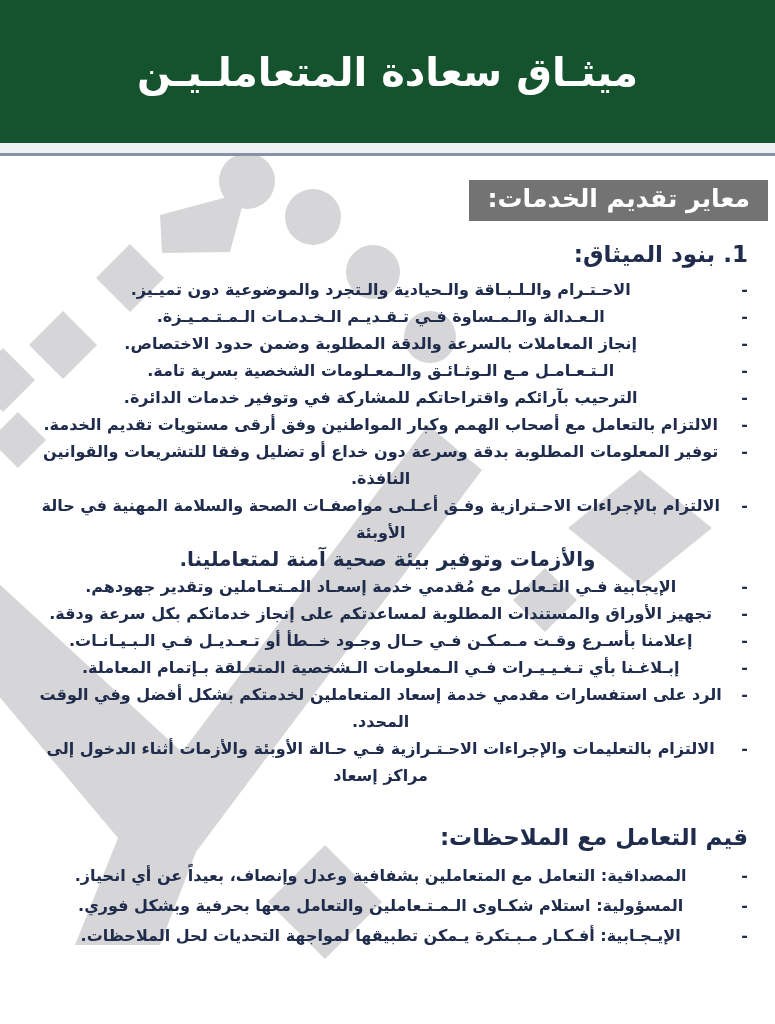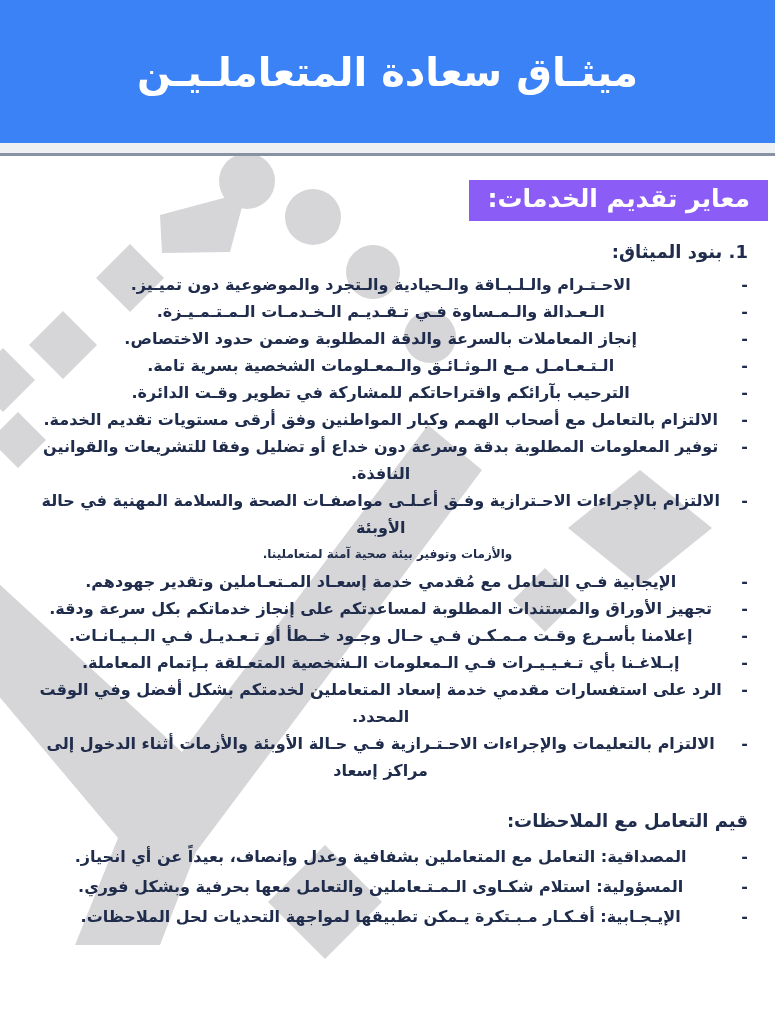--- a/index.html
+++ b/index.html
@@ -2,43 +2,43 @@
 <html lang="ar"><head>
 <meta charset="utf-8">
 <style>
   html,body{margin:0;padding:0;}
   body{
     width:775px;height:1024px;position:relative;overflow:hidden;background:#ffffff;
     font-family:"DejaVu Sans",sans-serif;
   }
   .decor{position:absolute;left:0;top:0;z-index:0;}
   .banner{
-    position:relative;z-index:2;height:143px;background:#3b82f6;
+    position:relative;z-index:2;height:143px;background:#14532d;
     display:flex;align-items:center;justify-content:center;
   }
   .banner .title{color:#ffffff;font-size:40px;font-weight:bold;letter-spacing:1px;direction:rtl;}
   .strip{position:relative;z-index:2;height:10px;background:#eef0f2;}
   .rule{position:relative;z-index:2;height:3px;background:#8792a4;}
   .content{
     position:relative;z-index:1;direction:rtl;padding:0 27px;color:#202c4c;
   }
   .standards-box{
-    background:#8b5cf6;color:#ffffff;font-size:25px;font-weight:bold;
+    background:#737373;color:#ffffff;font-size:25px;font-weight:bold;
     width:max-content;padding:4px 18px 8px 18px;margin:24px -20px 0 auto;
   }
-  .sec-heading{font-size:18px;font-weight:bold;margin:20px 0 9px 0;}
+  .sec-heading{font-size:23px;font-weight:bold;margin:20px 0 9px 0;}
   .bullet{
     display:flex;gap:7px;align-items:flex-start;
     font-size:16px;font-weight:bold;line-height:27px;
   }
   .bullet .dash{flex:0 0 auto;}
   .bullet .bt{flex:1 1 auto;text-align:center;}
-  .cont{text-align:center;font-size:12px;font-weight:bold;line-height:27px;}
+  .cont{text-align:center;font-size:20px;font-weight:bold;line-height:27px;}
   .sec3 .bullet{line-height:30px;}
-  .sec3 .sec-heading{margin-top:26px;margin-bottom:11px;}
+  .sec3 .sec-heading{margin-top:35px;margin-bottom:11px;}
 </style>
 </head>
 <body>
 
 <svg class="decor" width="775" height="1024" viewBox="0 0 775 1024" aria-hidden="true">
   <circle cx="247" cy="181" r="28" fill="#d6d6d8"></circle>
   <polygon points="160,215 246,192 230,252 162,253" fill="#d6d6d8"></polygon>
   <circle cx="313" cy="217" r="28" fill="#d6d6d8"></circle>
   <polygon points="130,244 164,278 130,312 96,278" fill="#d6d6d8"></polygon>
   <circle cx="373" cy="272" r="27" fill="#d6d6d8"></circle>
@@ -75,21 +75,21 @@
     <div class="bullet">
         <span class="dash">-</span>
         <span class="bt">إنجاز المعاملات بالسرعة والدقة المطلوبة وضمن حدود الاختصاص.</span>
       </div>
     <div class="bullet">
         <span class="dash">-</span>
         <span class="bt">الـتـعـامـل مـع الـوثـائـق والـمعـلومات الشخصية بسرية تامة.</span>
       </div>
     <div class="bullet">
         <span class="dash">-</span>
-        <span class="bt">الترحيب بآرائكم واقتراحاتكم للمشاركة في تطوير وقـت الدائرة.</span>
+        <span class="bt">الترحيب بآرائكم واقتراحاتكم للمشاركة في وتوفير خدمات الدائرة.</span>
       </div>
     <div class="bullet">
         <span class="dash">-</span>
         <span class="bt">الالتزام بالتعامل مع أصحاب الهمم وكبار المواطنين وفق أرقى مستويات تقديم الخدمة.</span>
       </div>
     <div class="bullet">
         <span class="dash">-</span>
         <span class="bt">توفير المعلومات المطلوبة بدقة وسرعة دون خداع أو تضليل وفقا للتشريعات والقوانين النافذة.</span>
       </div>
     <div class="bullet">

